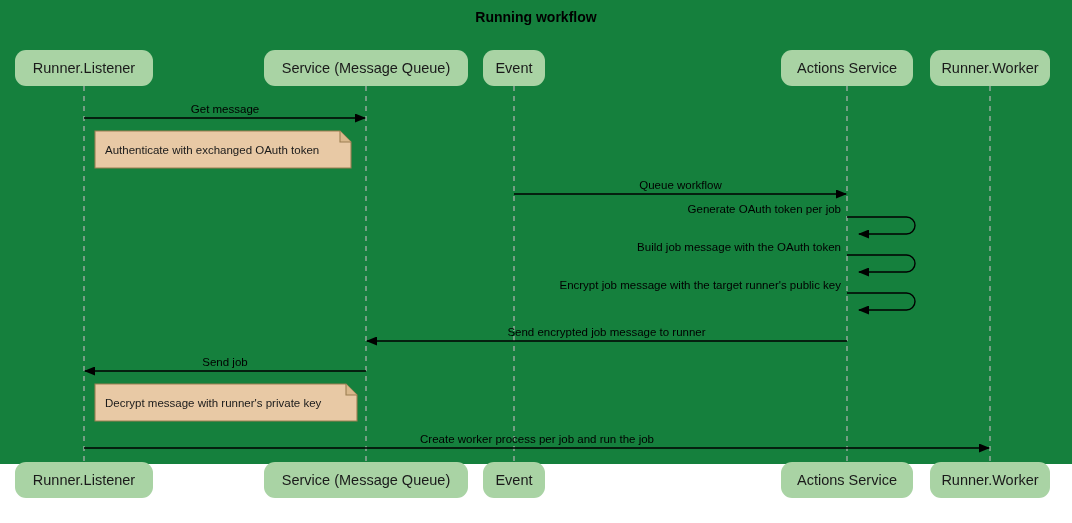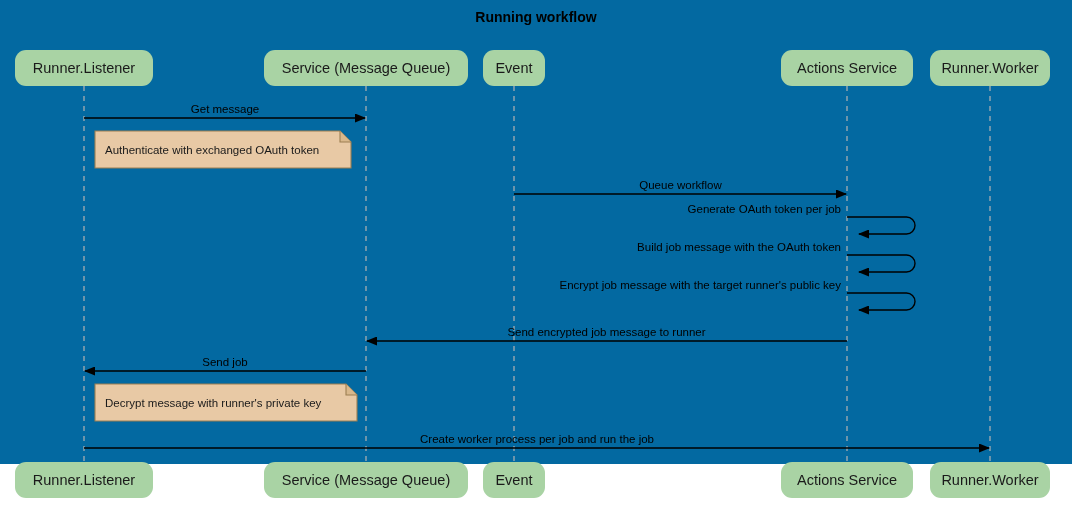--- a/index.html
+++ b/index.html
@@ -10,21 +10,21 @@
   body {
     font-family: "Liberation Sans", sans-serif;
     width: 1072px;
     height: 523px;
     overflow: hidden;
   }
   #diagram-root {
     position: relative;
     width: 1072px;
     height: 464px;
-    background: #0369a1;
+    background: #15803d;
   }
   #seq-svg {
     position: absolute;
     top: 0;
     left: 0;
     width: 1072px;
     height: 523px;
   }
   .diagram-title {
     font-size: 14px;

